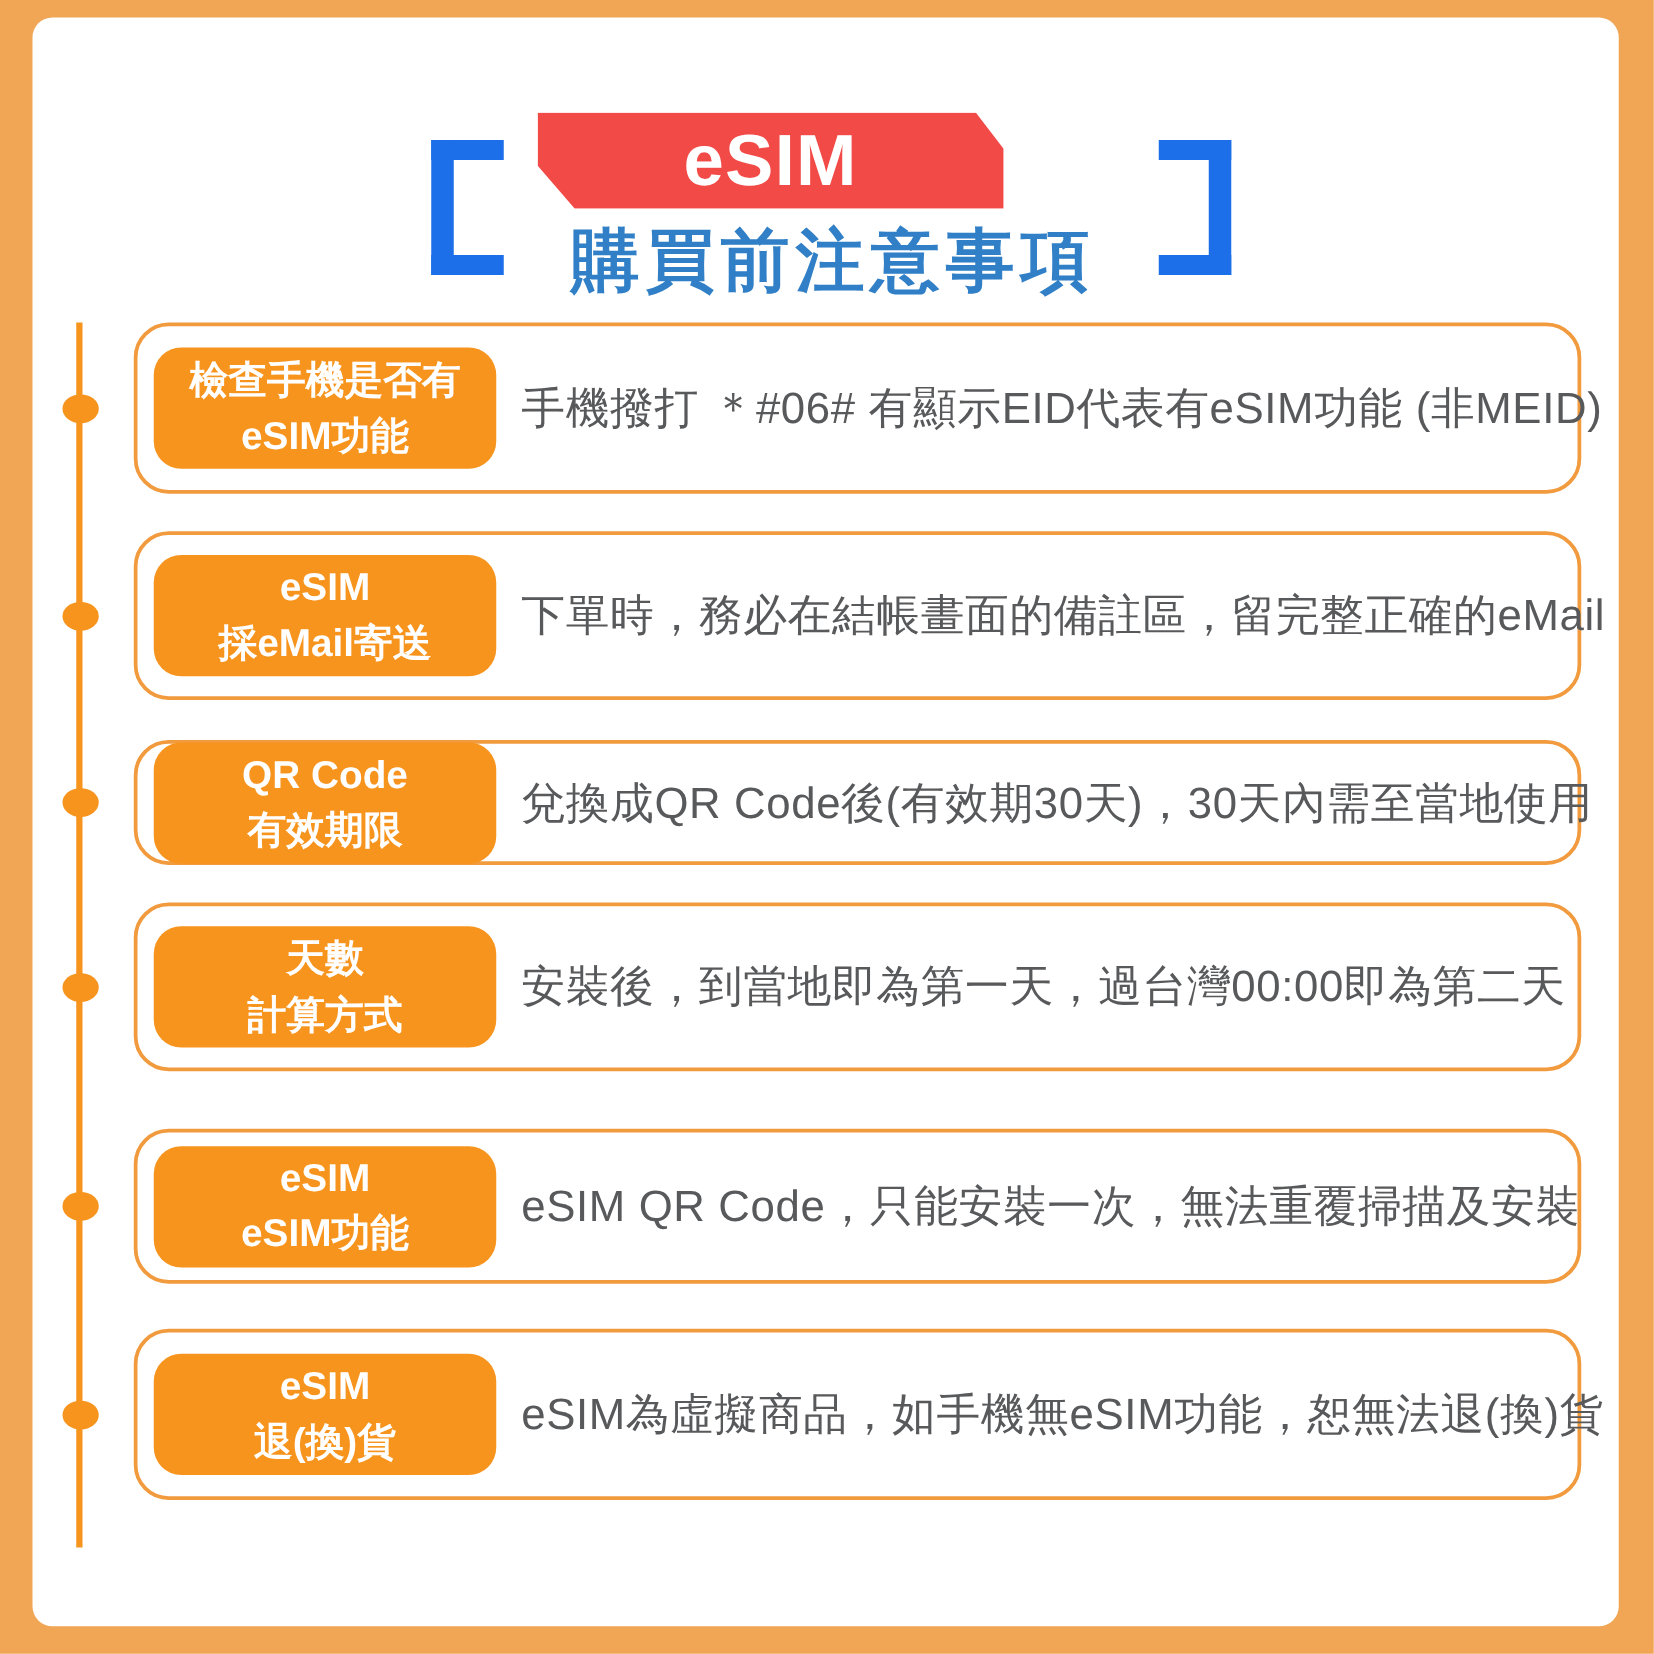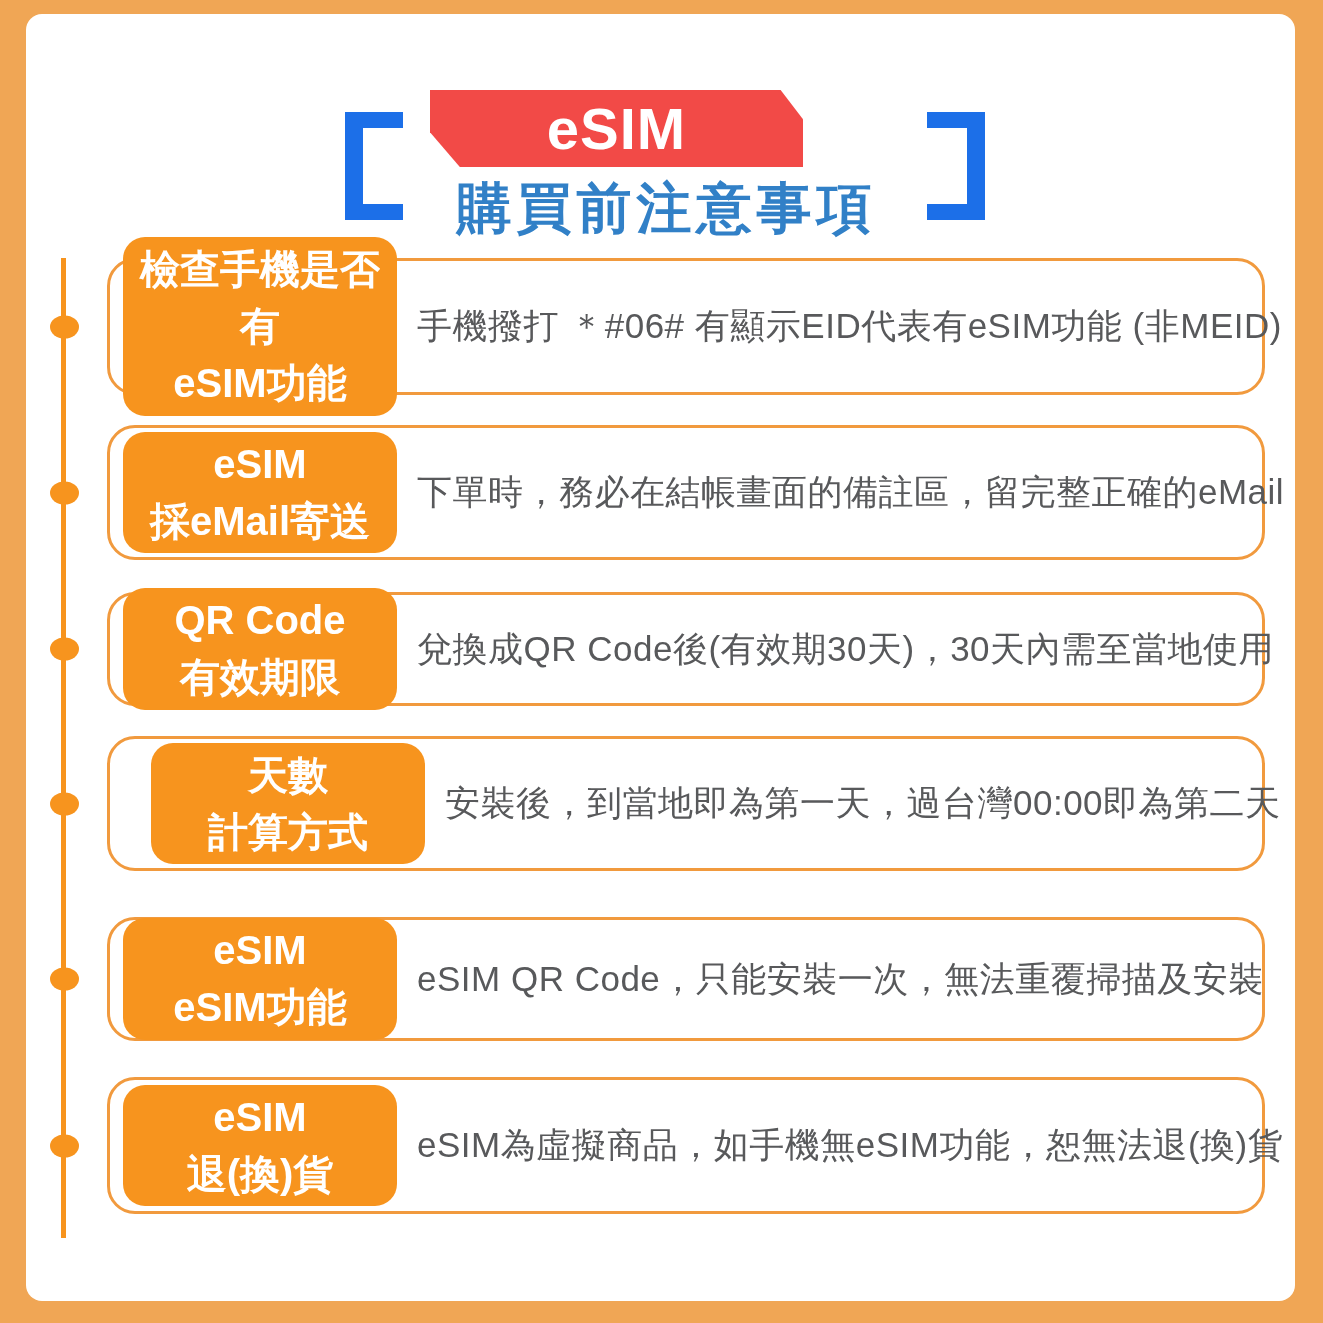--- a/index.html
+++ b/index.html
@@ -64,21 +64,21 @@
     width: 29px; height: 23px;
     border-radius: 50%;
     background: #F7941E;
   }
   .pill {
     box-sizing: border-box;
     margin-left: 13px;
     width: 274px; min-height: 97px;
     background: #F7941E;
     border-radius: 22px;
-    color: #FFFFFF; font-weight: bold; font-size: 40px; line-height: 1.42;
+    color: #FFFFFF; font-weight: bold; font-size: 31px; line-height: 1.42;
     display: flex; flex-direction: column;
     align-items: center; justify-content: center;
     text-align: center;
     flex-shrink: 0;
     padding: 4px 6px;
   }
   .pill span { display: block; }
   .desc {
     margin-left: 20px;
     color: #58595B;
@@ -116,30 +116,30 @@
 
     <div class="card" style="margin-top:30px;height:135px;">
       <div class="dot"></div>
       <div class="pill">
         <span>eSIM</span>
         <span>採eMail寄送</span>
       </div>
       <div class="desc">下單時，務必在結帳畫面的備註區，留完整正確的eMail</div>
     </div>
 
-    <div class="card" style="margin-top:32px;height:114px;">
+    <div class="card" style="margin-top:32px;height:100px;">
       <div class="dot"></div>
       <div class="pill">
         <span>QR Code</span>
         <span>有效期限</span>
       </div>
       <div class="desc">兌換成QR Code後(有效期30天)，30天內需至當地使用</div>
     </div>
 
-    <div class="card" style="margin-top:30px;height:135px;padding-left:28px;">
+    <div class="card" style="margin-top:30px;height:135px;">
       <div class="dot"></div>
       <div class="pill">
         <span>天數</span>
         <span>計算方式</span>
       </div>
       <div class="desc">安裝後，到當地即為第一天，過台灣00:00即為第二天</div>
     </div>
 
     <div class="card" style="margin-top:46px;height:124px;">
       <div class="dot"></div>

